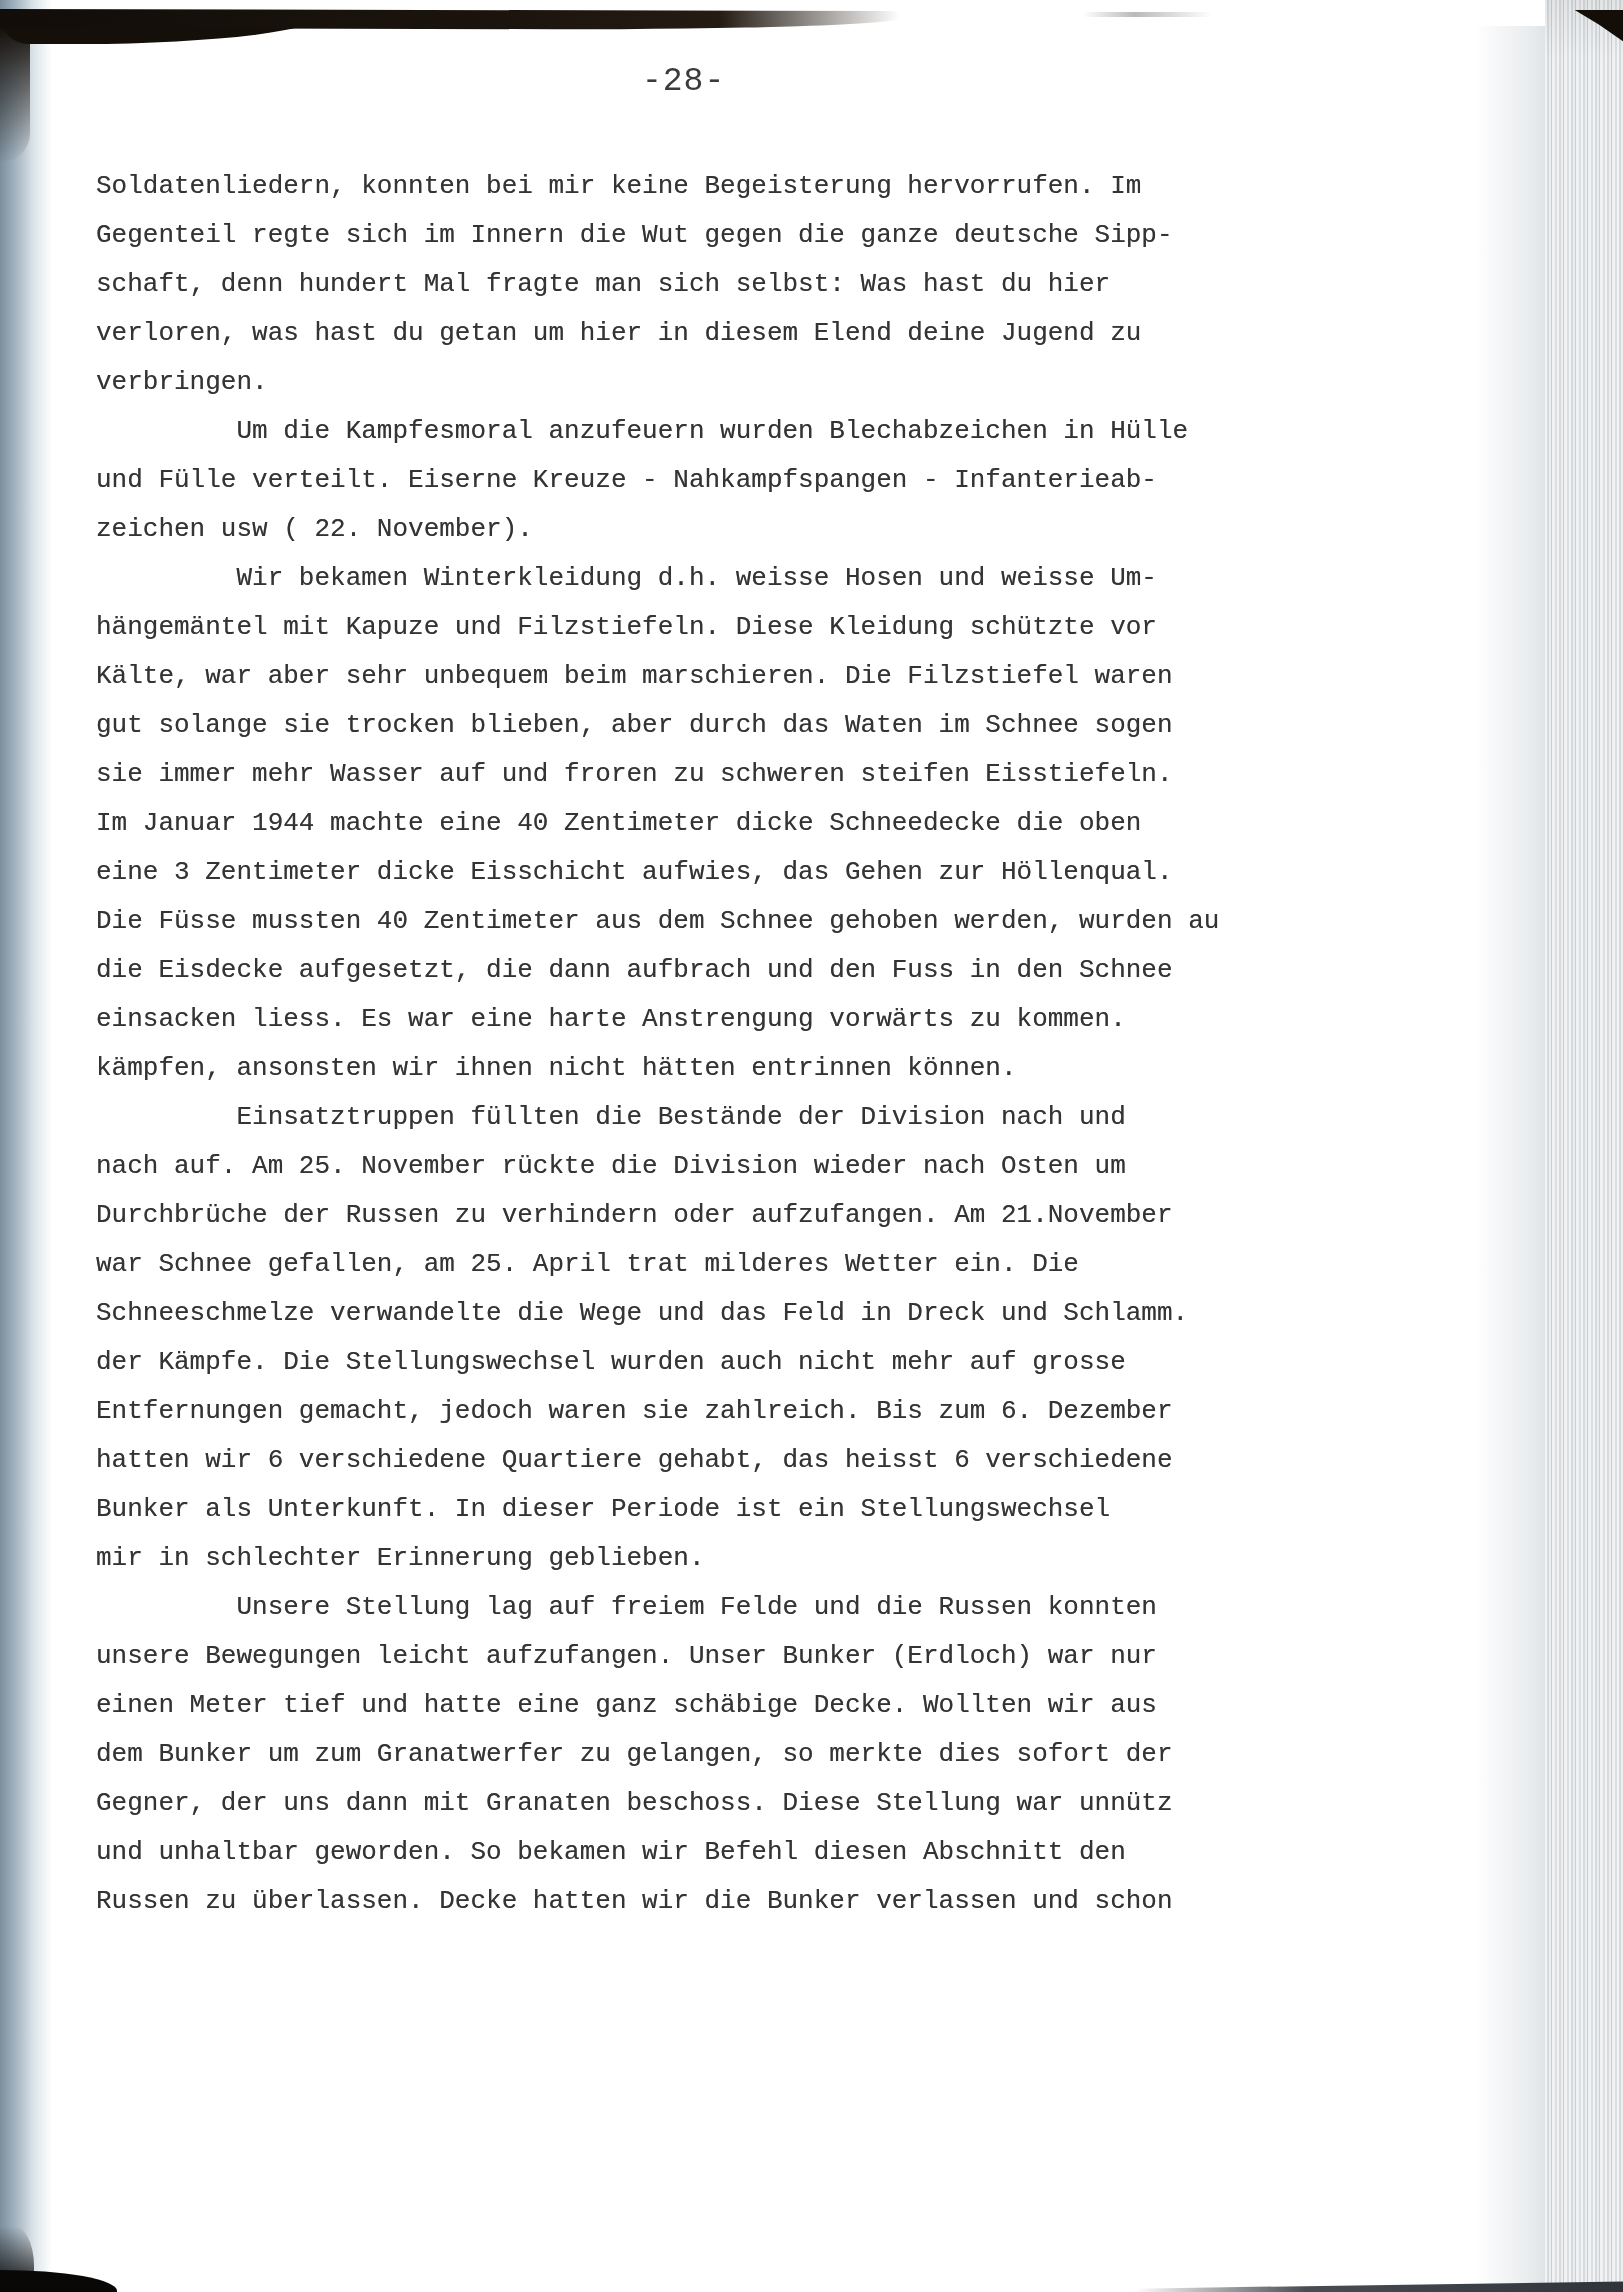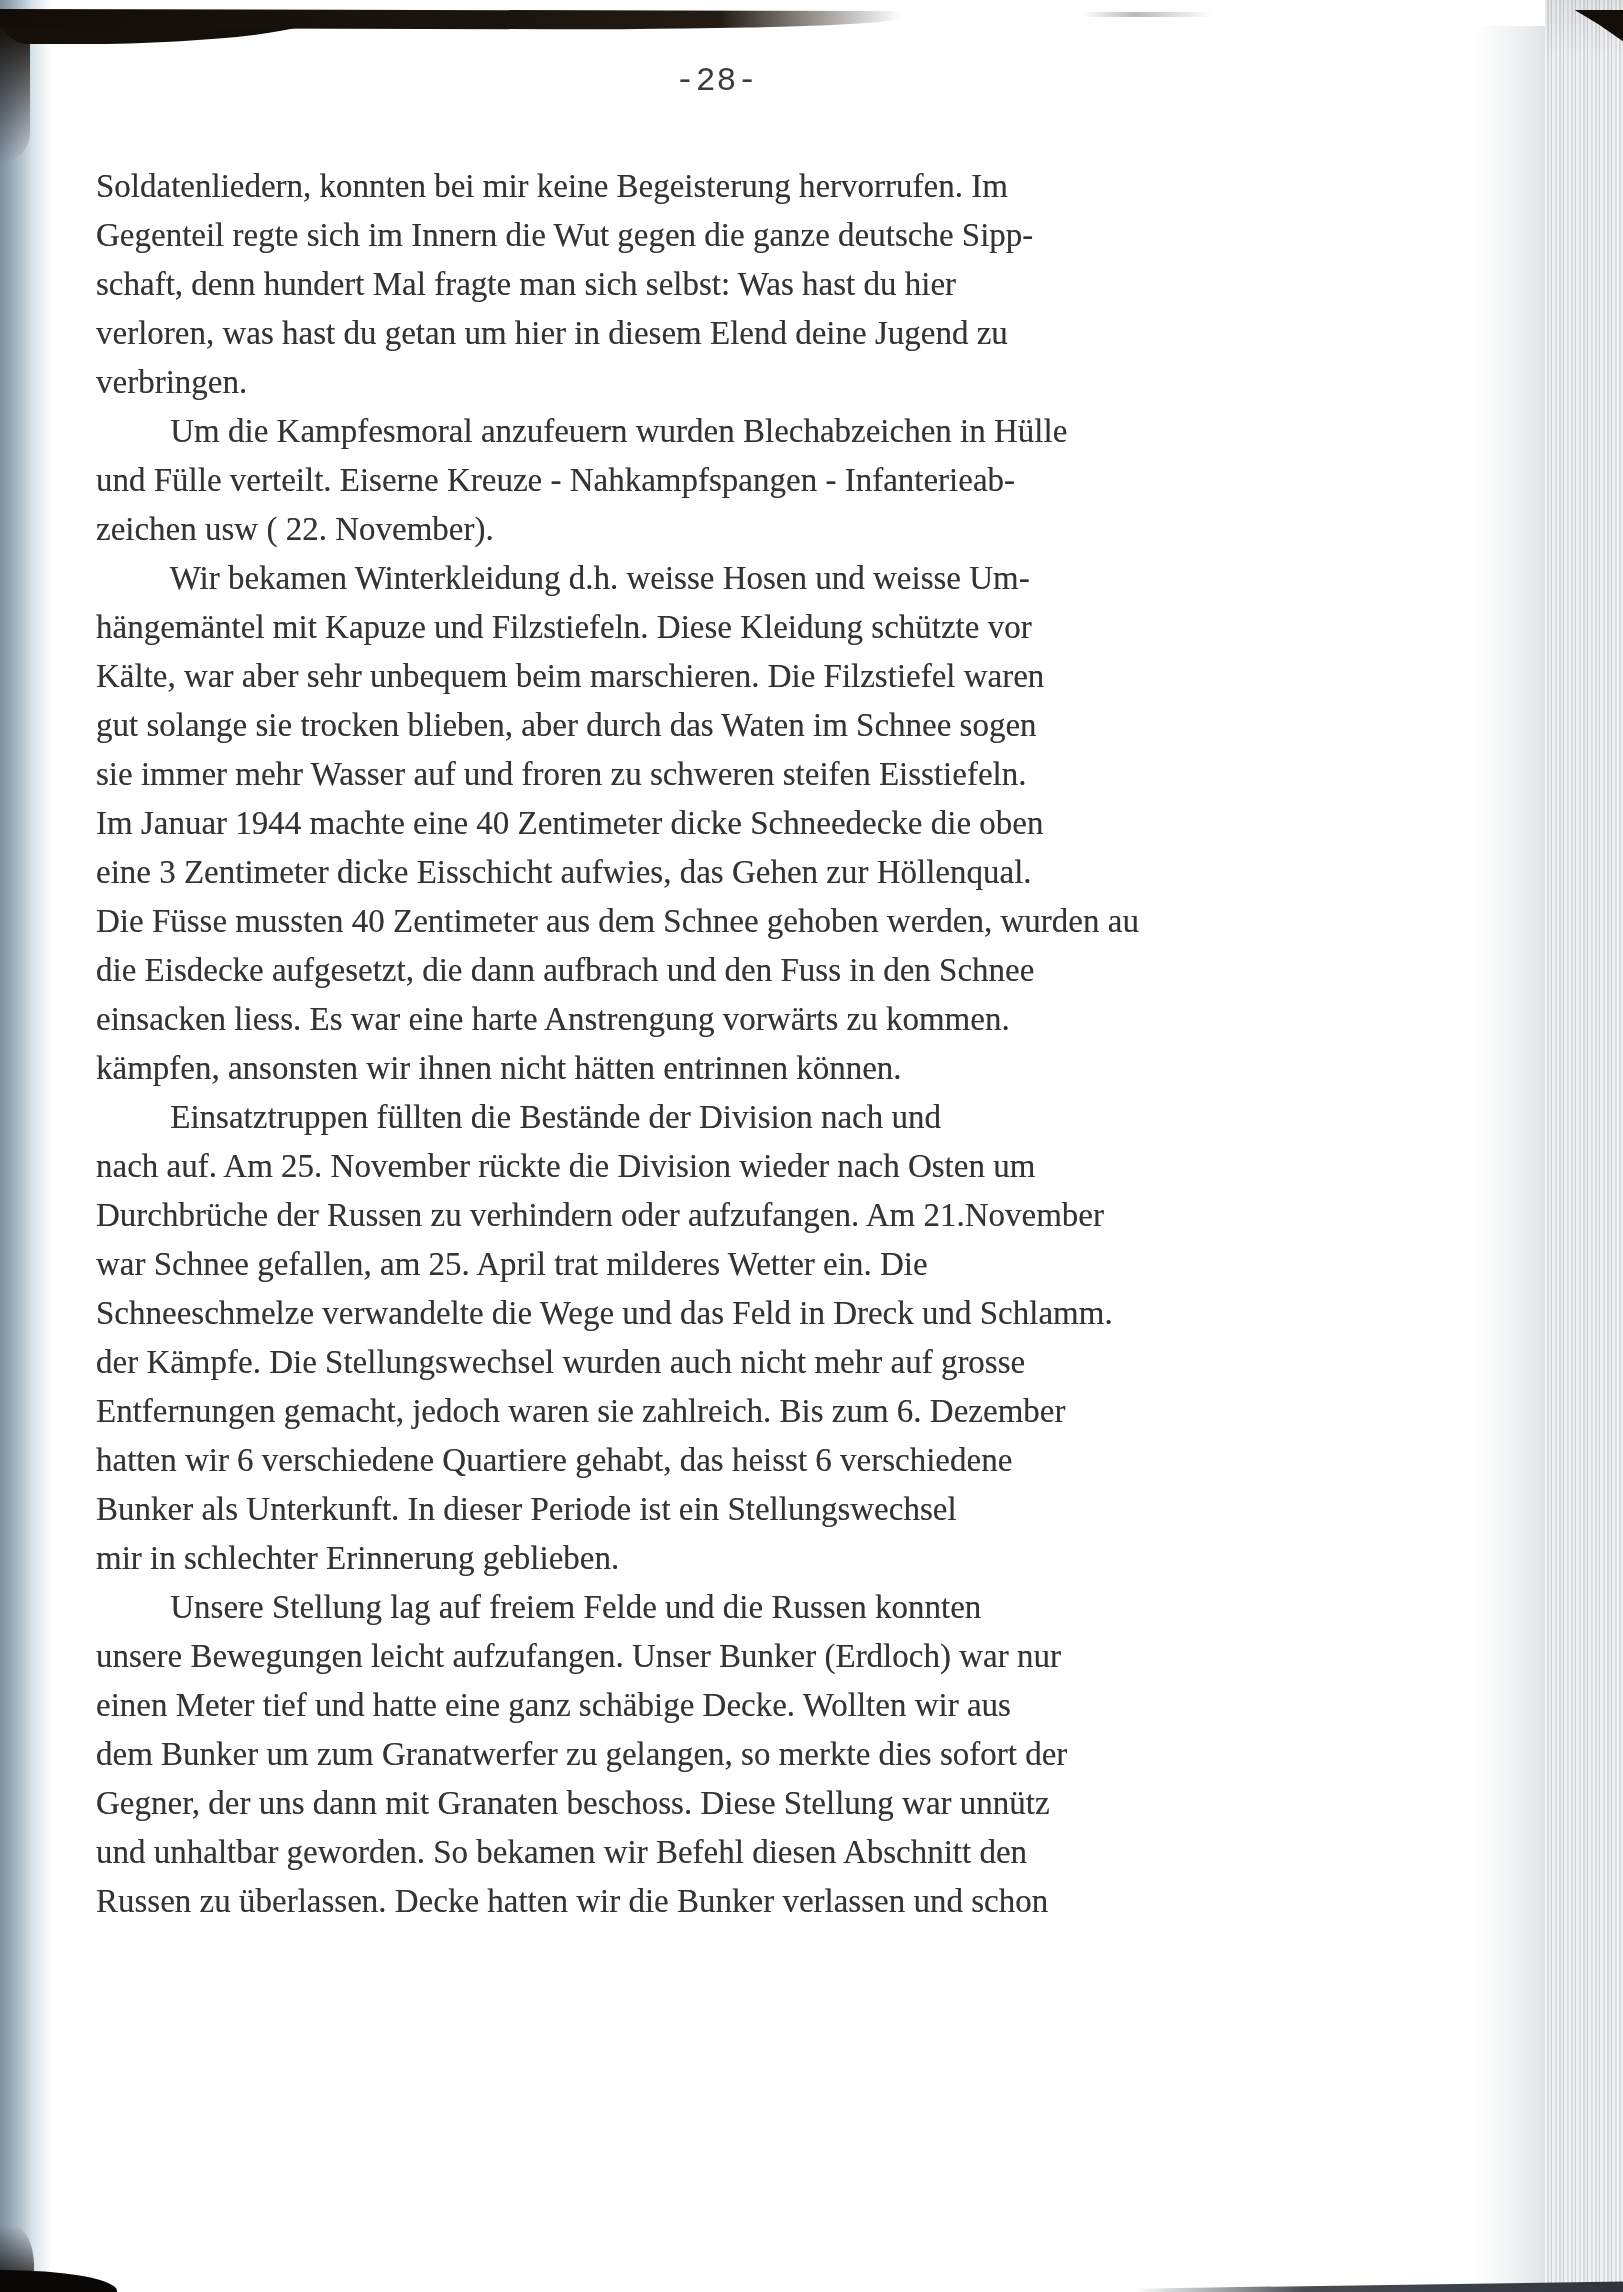--- a/index.html
+++ b/index.html
@@ -83,31 +83,30 @@
   }
   .bottom-strip{
     position:absolute;right:0;bottom:0;left:1134px;height:12px;
     background:linear-gradient(to right,rgba(62,67,73,0),#474d53 35%,#2f343a 100%);
     clip-path:polygon(0 72%,100% 12%,100% 100%,0 100%);
   }
 
   
   .page-number{
     position:absolute;left:642px;top:62px;width:149px;
-    text-align:center;
+    text-align:left;
     font-size:33px;line-height:40px;
     color:#3b3b3b;
     letter-spacing:1px;
   }
   .text-block{
     position:absolute;left:96px;top:162px;width:1463px;
-    font-size:33px;line-height:49px;
+    font-size:26px;line-height:49px;
     color:#343434;
     text-shadow:0 0 0.6px rgba(52,52,52,.55);
-    font-family:Liberation Serif, serif;
   }
   .text-block .line{
     white-space:pre;
     height:49px;
   }
 </style>
 </head>
 <body>
 
 <div class="paper">

